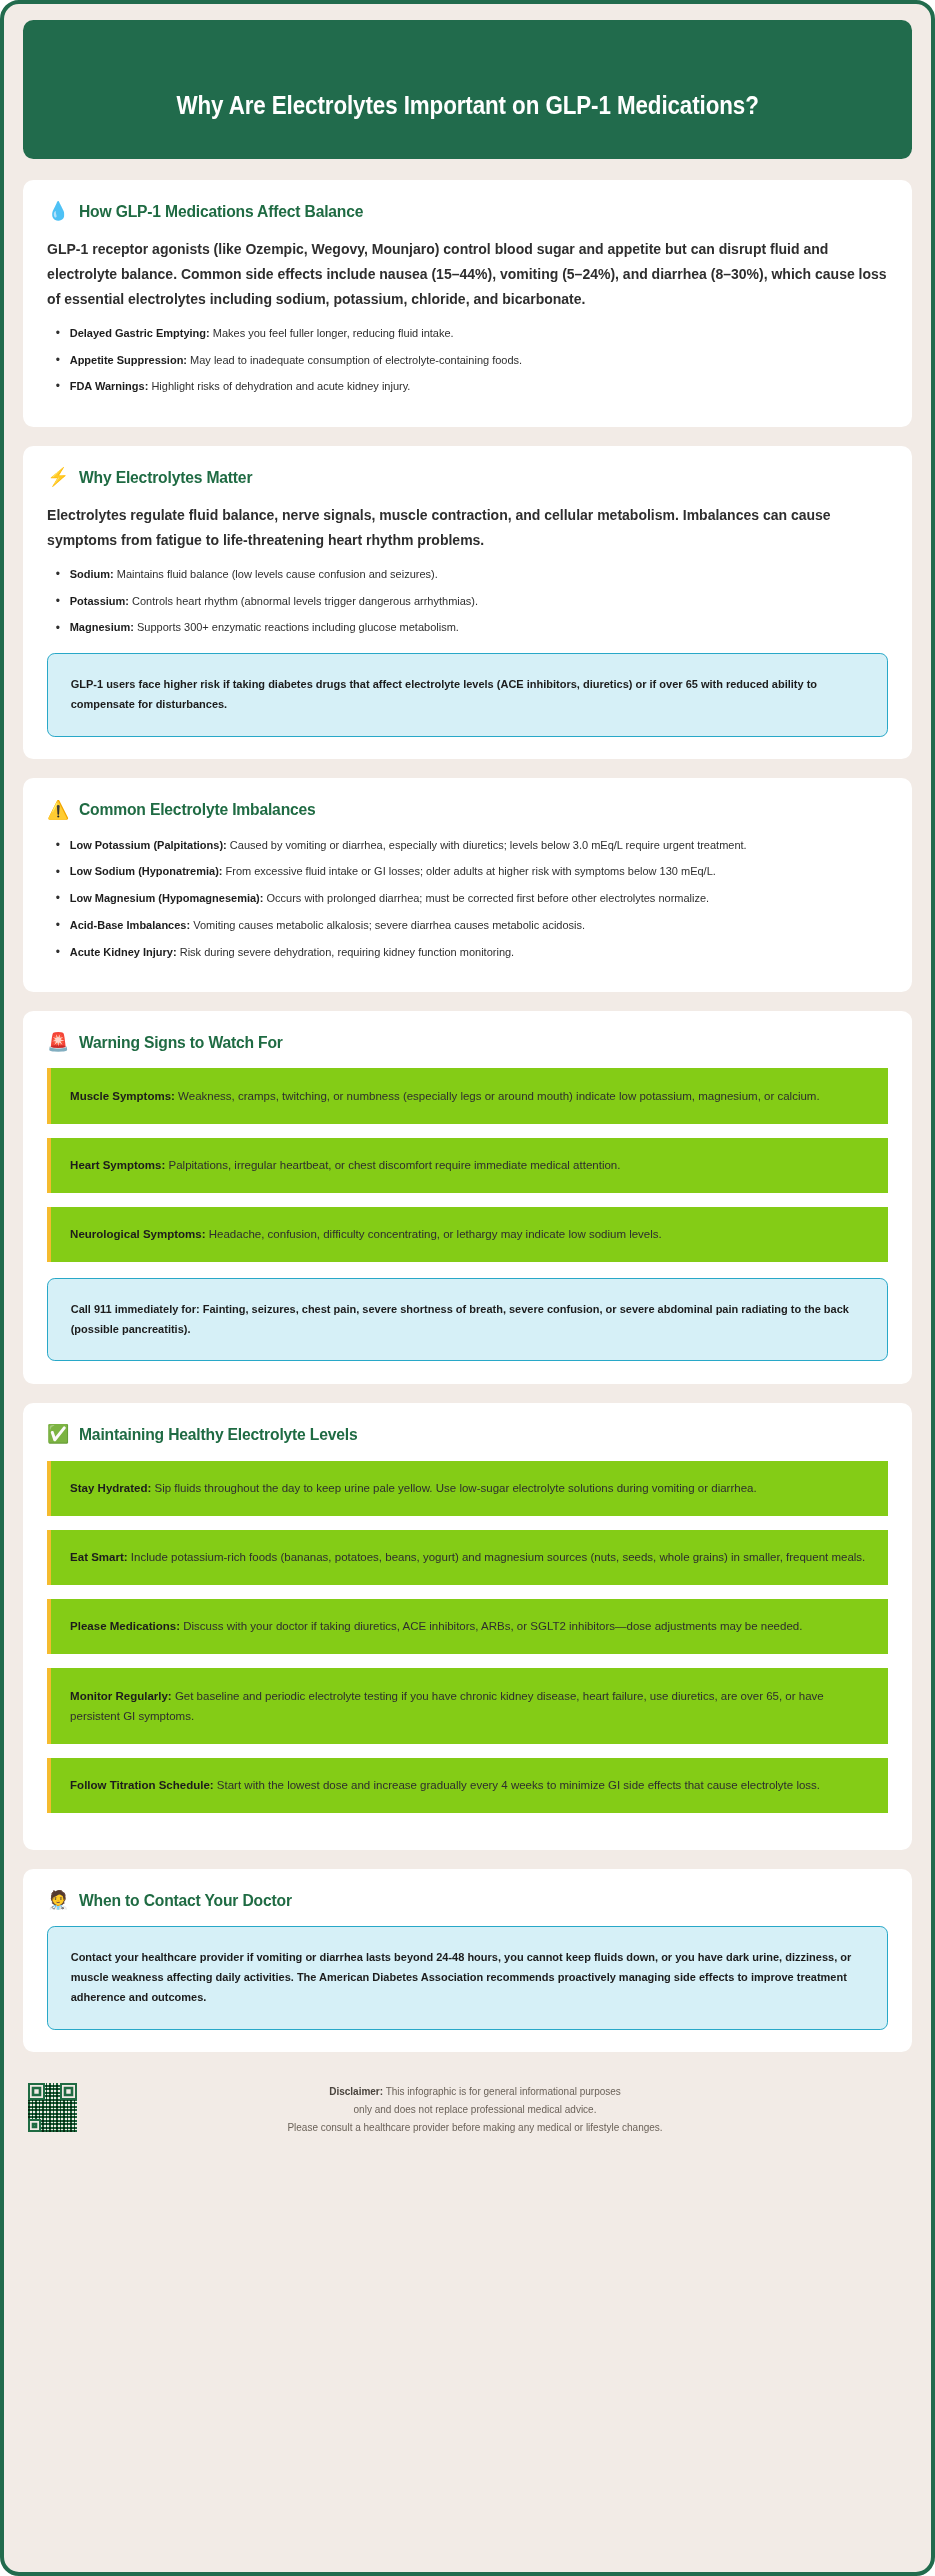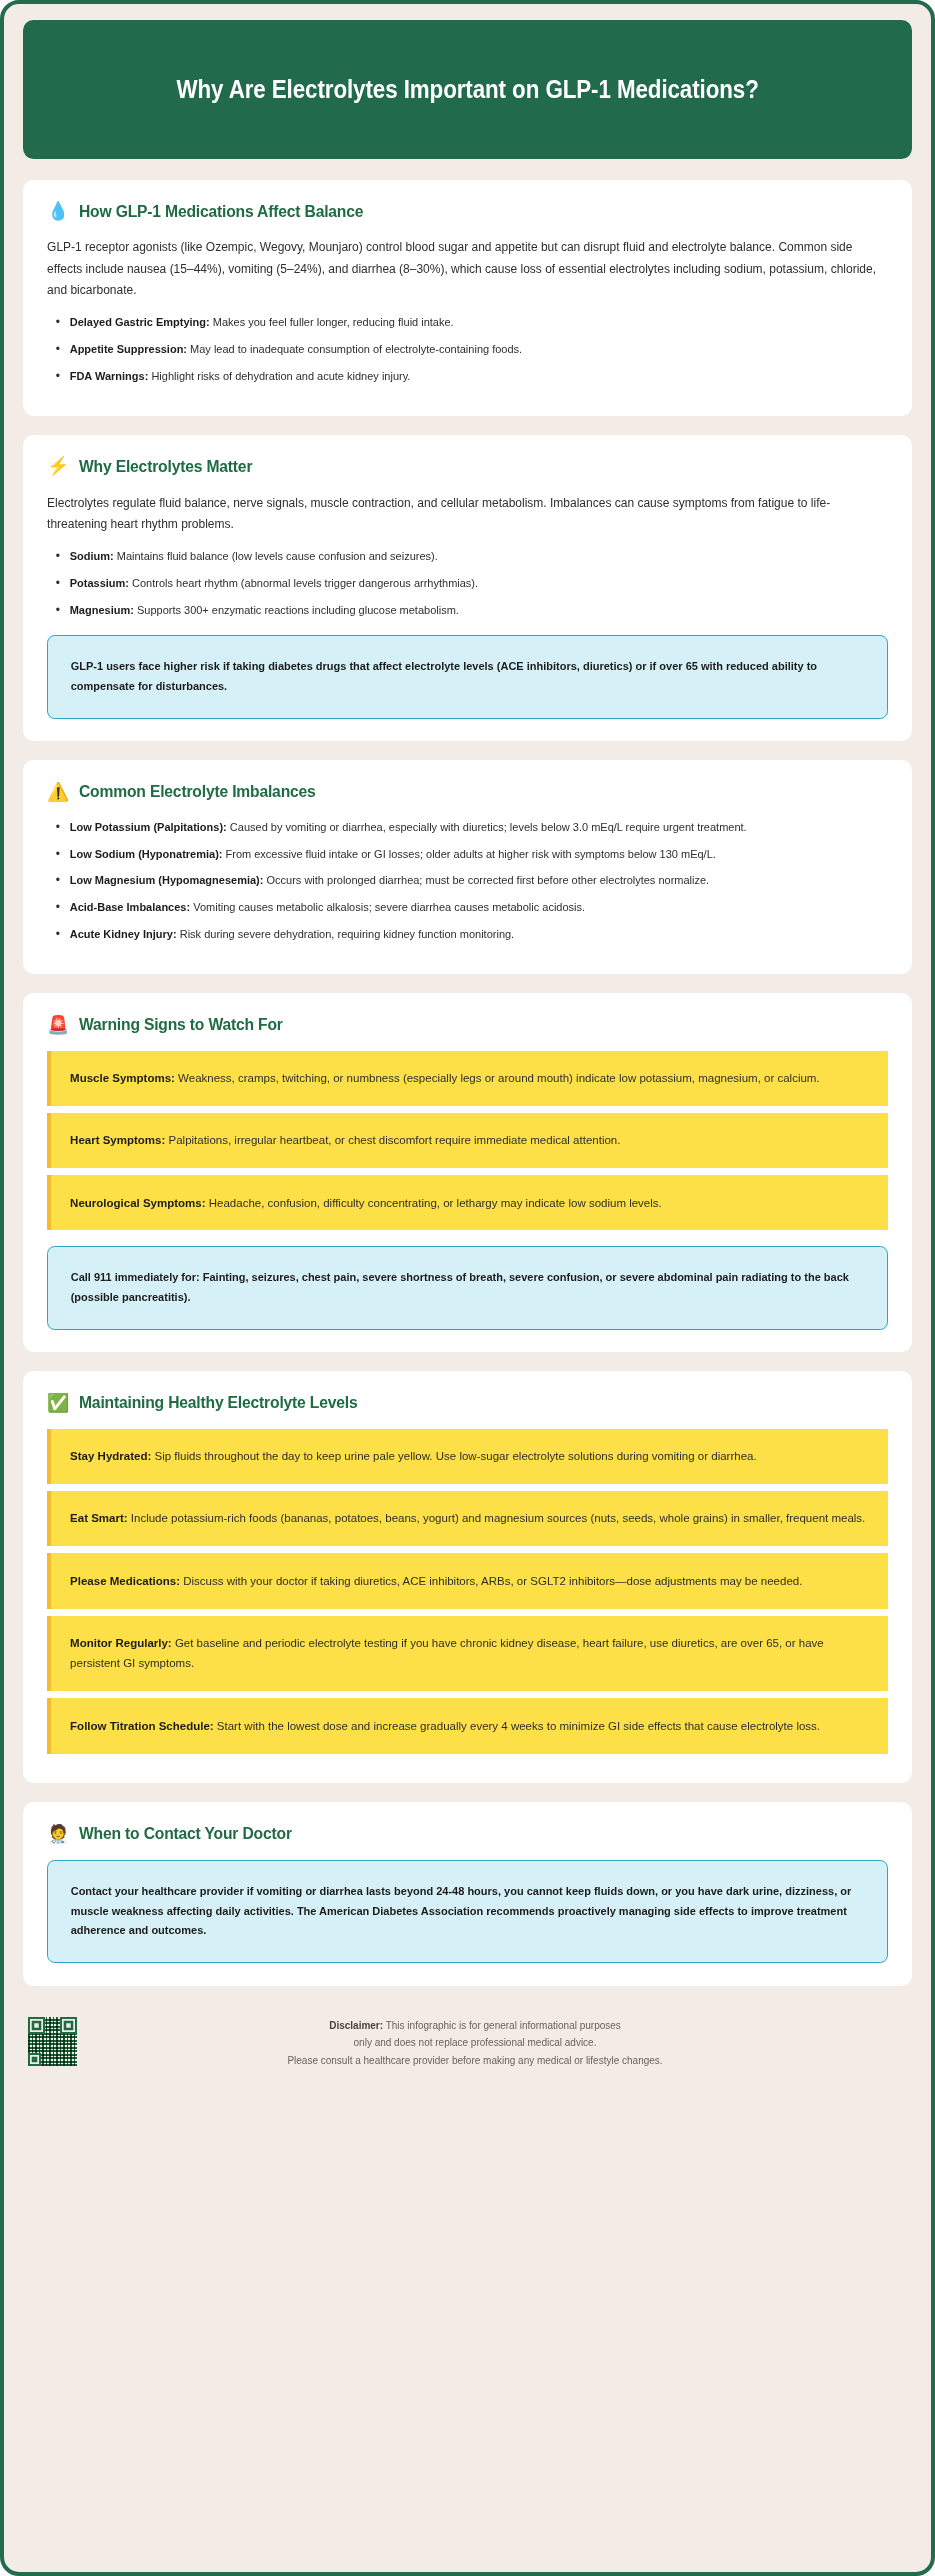--- a/index.html
+++ b/index.html
@@ -21,21 +21,21 @@
     overflow: hidden;
   }
 
   
   .header-banner {
     background: #216B4C;
     border-radius: 10.4px;
     margin: 0 3.5px 21px 3.5px;
     padding: 38px 26px;
     display: flex;
-    align-items: center;
+    align-items: flex-end;
     justify-content: center;
     min-height: 139px;
   }
   .header-title {
     color: #FFFFFF;
     font-size: 26px;
     font-weight: bold;
     letter-spacing: -0.1px;
     text-align: center;
     font-family: "Liberation Sans Narrow", "Liberation Sans", sans-serif;
@@ -66,23 +66,24 @@
     font-size: 17.4px;
     font-weight: bold;
     letter-spacing: -0.2px;
     font-family: "Liberation Sans Narrow", "Liberation Sans", sans-serif;
     transform: scaleX(0.9);
     transform-origin: left center;
   }
 
   .body-text {
     color: #2E2E2E;
-    font-size: 12px;
+    font-size: 14px;
     line-height: 1.78;
     margin-bottom: 12px;
+    font-weight: bold;
   }
 
   ul.bullets {
     list-style: none;
     margin: 0 0 3.5px 0;
     padding: 0;
   }
   ul.bullets > li {
     position: relative;
     color: #2E2E2E;
@@ -111,24 +112,24 @@
   }
   .callout-text {
     color: #1C1C1C;
     font-size: 11px;
     line-height: 1.8;
     font-weight: bold;
   }
 
   
   .hl-row {
-    background: #fde047;
+    background: #84cc16;
     border-left: 4.3px solid #F5BB2E;
     padding: 17.4px 19px;
-    margin-bottom: 7px;
+    margin-bottom: 14px;
   }
   .hl-text {
     color: #2E2E2E;
     font-size: 11.5px;
     line-height: 1.78;
   }
 
   
   .footer {
     display: flex;

